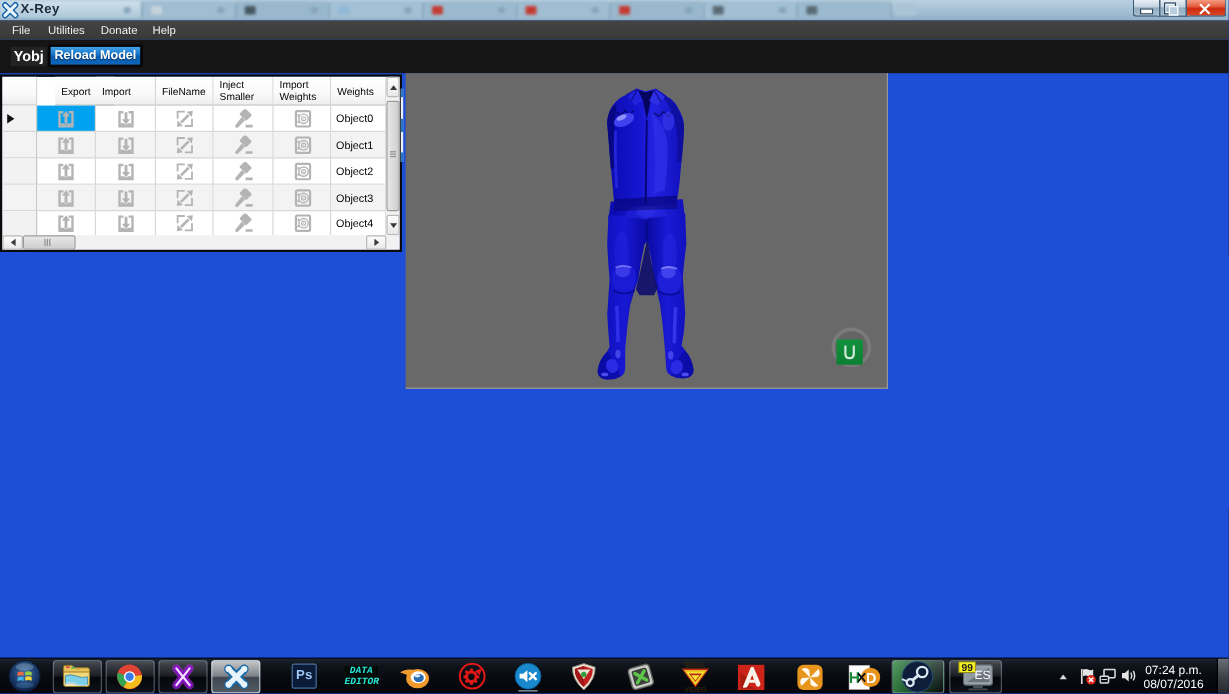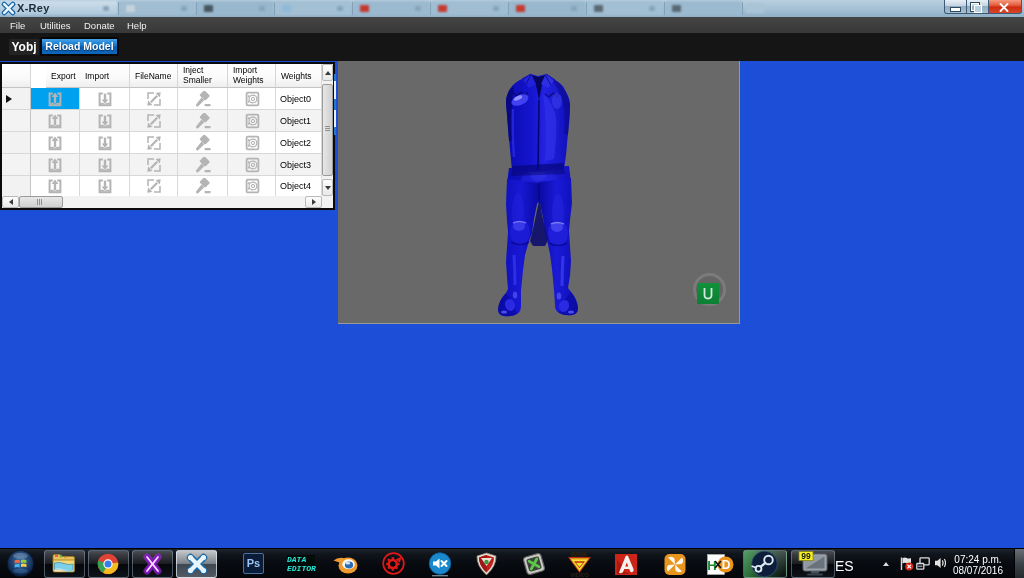--- a/index.html
+++ b/index.html
@@ -501,21 +501,21 @@
           <path d="M18.5 5.5 L5.5 18.5"></path>
         </g>
       <circle cx="5.5" cy="5.5" r="2.6" fill="#e8f4fc"></circle>
         <circle cx="18.5" cy="5.5" r="2.6" fill="#e8f4fc"></circle>
       <circle cx="5.5" cy="18.5" r="2.6" fill="#e8f4fc"></circle>
         <circle cx="18.5" cy="18.5" r="2.6" fill="#e8f4fc"></circle>
     </svg>
 
     <div class="abs" style="left:243px;top:4px;width:19px;height:19px;background:#0b1c38;border:1px solid #4a6f9e;border-radius:2px;color:#9cc6f5;font-size:11px;font-weight:bold;text-align:center;line-height:19px;">Ps</div>
 
-    <div class="abs" style="left:287px;top:6px;width:28px;height:18px;background:#020a08;color:#25e8d8;font-size:8px;font-weight:bold;font-style:italic;line-height:9px;text-align:left;font-family:'Liberation Mono',monospace;">DATA<br>EDITOR</div>
+    <div class="abs" style="left:287px;top:6px;width:28px;height:18px;background:#020a08;color:#25e8d8;font-size:8px;font-weight:bold;font-style:italic;line-height:9px;text-align:center;font-family:'Liberation Mono',monospace;">DATA<br>EDITOR</div>
 
     <svg class="abs" style="left:333px;top:4px" width="25" height="22" viewBox="0 0 25 22">
       <path d="M0.5 7.5 Q5 3.8 11.5 5.2 L14 7.8 L6.5 9.5 Z" fill="#f09a2e"></path>
       <ellipse cx="15" cy="12.5" rx="9.5" ry="8" fill="#f09a2e"></ellipse>
       <ellipse cx="15.5" cy="11.3" rx="6.2" ry="5" fill="#fdfdfd"></ellipse>
       <ellipse cx="16" cy="12" rx="4.2" ry="3.4" fill="#2a6ab0"></ellipse>
       <ellipse cx="14.8" cy="10.2" rx="2.4" ry="1.3" fill="#d8e8f8"></ellipse>
     </svg>
 
     <svg class="abs" style="left:382px;top:3px" width="23" height="23" viewBox="0 0 23 23">
@@ -613,21 +613,21 @@
     <svg class="abs" style="left:797px;top:2px" width="32" height="26" viewBox="0 0 32 26">
       <rect x="6" y="3" width="24" height="17" rx="2" fill="#9aa2aa" stroke="#5a626a" stroke-width="1"></rect>
       <rect x="8.5" y="5.5" width="19" height="12" fill="#6a737c"></rect>
       <path d="M8.5 5.5 L27.5 5.5 L8.5 17.5 Z" fill="#b8c0c8" opacity="0.5"></path>
       <rect x="14" y="20" width="8" height="2.5" fill="#4a525a"></rect>
       <rect x="10" y="22.5" width="16" height="2" rx="1" fill="#3a424a"></rect>
       <rect x="2" y="0.5" width="14" height="9" fill="#f5ef25" stroke="#8a8510" stroke-width="0.8"></rect>
       <text x="9" y="8" font-size="8.5" font-weight="bold" fill="#1a1a10" text-anchor="middle" font-family="Liberation Sans">99</text>
     </svg>
 
-    <div class="abs" style="left:835px;top:9px;color:#fff;font-size:14px;">ES</div>
+    <div class="abs" style="left:812px;top:9px;color:#fff;font-size:10px;">ES</div>
     <div class="abs" style="left:883px;top:13px;width:0;height:0;border-bottom:4px solid #dadada;border-left:3.5px solid transparent;border-right:3.5px solid transparent;"></div>
     <svg class="abs" style="left:899px;top:7px" width="15" height="15" viewBox="0 0 15 15">
       <path d="M2.5 1.5 L2.5 14" stroke="#d8d8d8" stroke-width="1.4"></path>
       <path d="M3.5 2 Q6 0.8 7.8 2 Q9.6 3.2 12 2 L12 7.5 Q9.6 8.8 7.8 7.5 Q6 6.2 3.5 7.5 Z" fill="#e4e4e4"></path>
       <circle cx="10.2" cy="10.5" r="4" fill="#d82818"></circle>
       <g stroke="#fff" stroke-width="1.3" stroke-linecap="round">
           <path d="M8.8 9.1 L11.6 11.9"></path>
           <path d="M11.6 9.1 L8.8 11.9"></path>
         </g>
     </svg>

